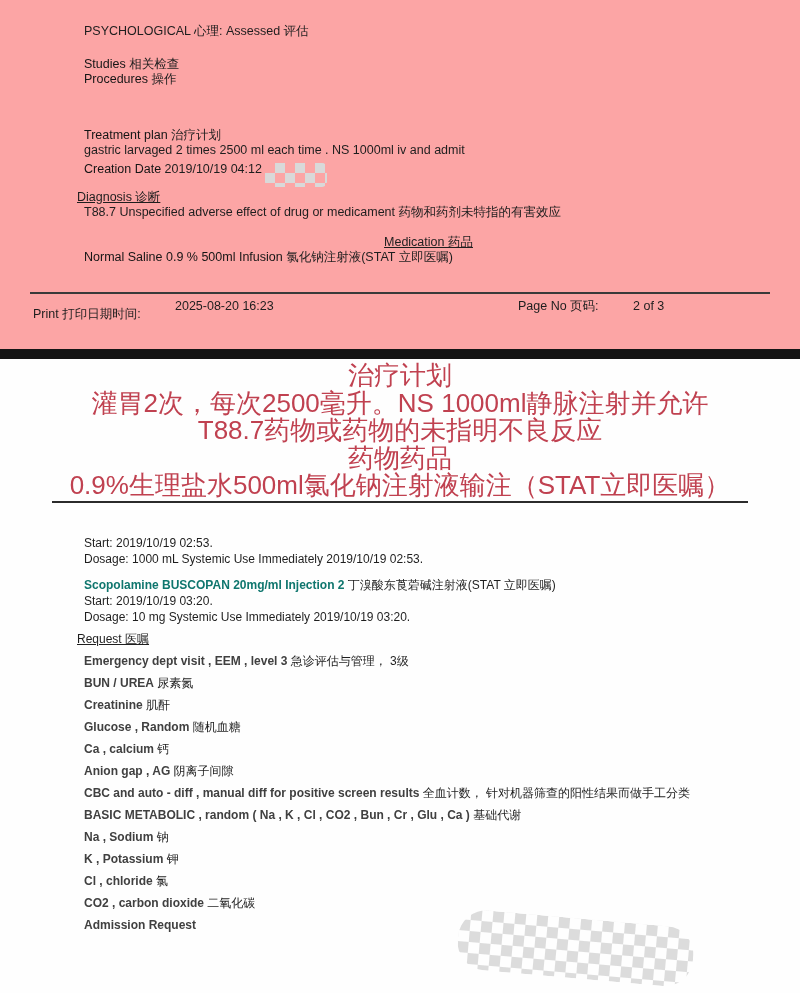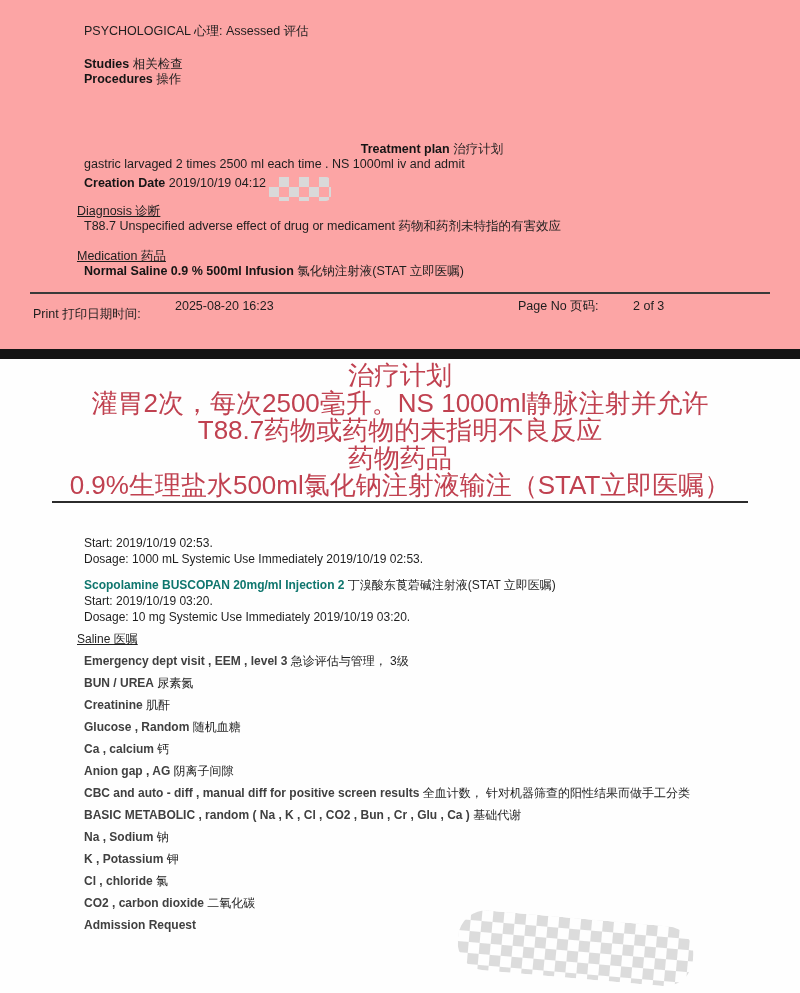--- a/index.html
+++ b/index.html
@@ -9,25 +9,25 @@
     color:#1e1e1e;-webkit-font-smoothing:antialiased;
   }
   .page{position:relative;background:#fca5a5;}
   .page1{height:349px;}
   .page2{height:634px;background:#fefefe;}
   .divider-bar{height:10px;background:#141414;width:800px;}
 
   
   .doc1{padding:24px 20px 0 84px;font-size:12.5px;line-height:15px;}
   .doc-line{white-space:nowrap;}
-  .doc-line strong{font-weight:700;color:#151515;}
+  .doc-line strong{font-weight:400;color:#151515;}
   .mt18{margin-top:18px;}
-  .mt41{margin-top:55px;text-align:center;}
+  .mt41{margin-top:41px;}
   .mt14{margin-top:8px;}
-  .mt15{margin-top:15px;}
+  .mt15{margin-top:15px;text-align:center;}
   .heading-underline{text-decoration:underline;margin-left:-7px;}
 
   .checker{
     background:
       repeating-conic-gradient(#d9d9d9 0% 25%, rgba(255,255,255,0) 0% 50%);
   }
   .checker-inline{
     display:inline-block;width:62px;height:24px;border-radius:5px;
     background-size:20px 20px;vertical-align:middle;position:relative;top:5px;margin-left:3px;
   }
@@ -114,21 +114,21 @@
     </div>
 
     <div class="doc2">
       <div class="doc-line">Start: 2019/10/19 02:53.</div>
       <div class="doc-line">Dosage: 1000 mL Systemic Use Immediately 2019/10/19 02:53.</div>
 
       <div class="doc-line mt10"><strong>Scopolamine BUSCOPAN 20mg/ml Injection 2</strong><span> 丁溴酸东莨菪碱注射液(STAT 立即医嘱)</span></div>
       <div class="doc-line">Start: 2019/10/19 03:20.</div>
       <div class="doc-line">Dosage: 10 mg Systemic Use Immediately 2019/10/19 03:20.</div>
 
-      <div class="doc-line mt6 heading-underline">Saline 医嘱</div>
+      <div class="doc-line mt6 heading-underline">Request 医嘱</div>
 
       <div id="orders-list">
 
       <div class="order-row"><strong>Emergency dept visit , EEM , level 3</strong><span> 急诊评估与管理，  3级</span></div>
           <div class="order-row"><strong>BUN / UREA</strong><span> 尿素氮</span></div>
           <div class="order-row"><strong>Creatinine</strong><span> 肌酐</span></div>
           <div class="order-row"><strong>Glucose , Random</strong><span> 随机血糖</span></div>
           <div class="order-row"><strong>Ca , calcium</strong><span> 钙</span></div>
           <div class="order-row"><strong>Anion gap , AG</strong><span> 阴离子间隙</span></div>
           <div class="order-row"><strong>CBC and auto - diff , manual diff for positive screen results</strong><span> 全血计数， 针对机器筛查的阳性结果而做手工分类</span></div>

